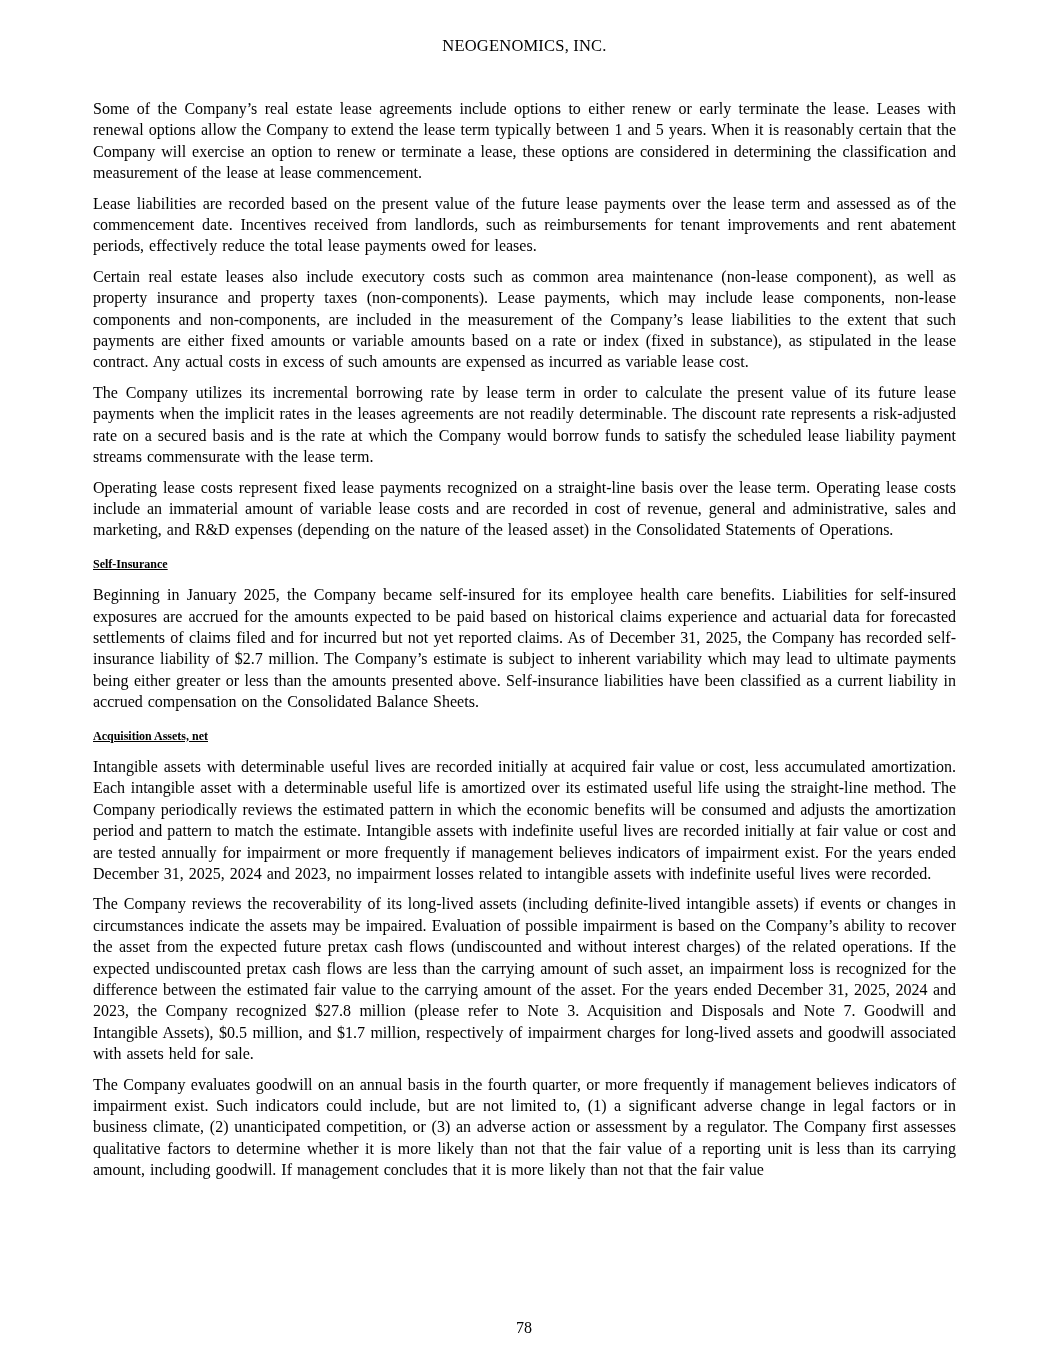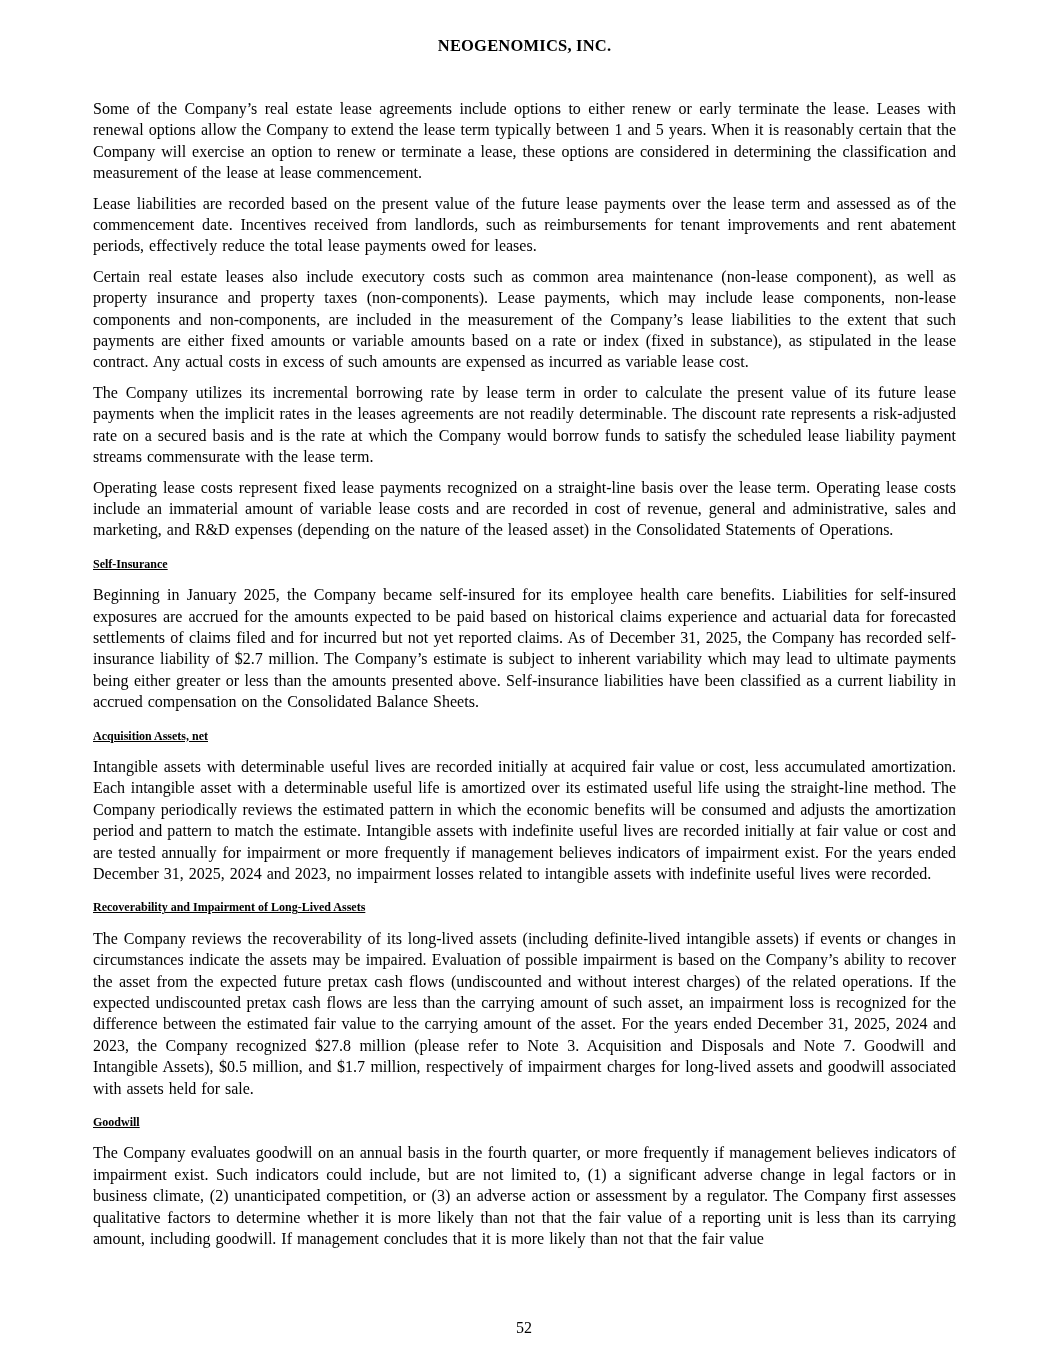--- a/index.html
+++ b/index.html
@@ -14,21 +14,21 @@
     margin: 0 auto;
     background: #ffffff;
     color: #000000;
     font-family: "Liberation Serif", "DejaVu Serif", serif;
     box-sizing: border-box;
     padding: 30px 92px 0 93px;
     overflow: hidden;
   }
   .doc-title {
     font-size: 16.5px;
-    font-weight: bold;
+    font-weight: normal;
     text-align: center;
     margin: 6px 0 16px 0;
     line-height: 20px;
     letter-spacing: 0.2px;
   }
   .doc-body {
     margin-top: 42px;
   }
   .para {
     font-size: 16px;
@@ -79,27 +79,25 @@
     <p class="para">Operating lease costs represent fixed lease payments recognized on a straight-line basis over the lease term. Operating lease costs include an immaterial amount of variable lease costs and are recorded in cost of revenue, general and administrative, sales and marketing, and R&amp;D expenses (depending on the nature of the leased asset) in the Consolidated Statements of Operations.</p>
 
     <h2 class="heading">Self-Insurance</h2>
 
     <p class="para">Beginning in January 2025, the Company became self-insured for its employee health care benefits. Liabilities for self-insured exposures are accrued for the amounts expected to be paid based on historical claims experience and actuarial data for forecasted settlements of claims filed and for incurred but not yet reported claims. As of December 31, 2025, the Company has recorded self-insurance liability of $2.7 million. The Company’s estimate is subject to inherent variability which may lead to ultimate payments being either greater or less than the amounts presented above. Self-insurance liabilities have been classified as a current liability in accrued compensation on the Consolidated Balance Sheets.</p>
 
     <h2 class="heading">Acquisition Assets, net</h2>
 
     <p class="para">Intangible assets with determinable useful lives are recorded initially at acquired fair value or cost, less accumulated amortization. Each intangible asset with a determinable useful life is amortized over its estimated useful life using the straight-line method. The Company periodically reviews the estimated pattern in which the economic benefits will be consumed and adjusts the amortization period and pattern to match the estimate. Intangible assets with indefinite useful lives are recorded initially at fair value or cost and are tested annually for impairment or more frequently if management believes indicators of impairment exist. For the years ended December 31, 2025, 2024 and 2023, no impairment losses related to intangible assets with indefinite useful lives were recorded.</p>
 
-    <h2 class="heading">Recoverability and Impairment of Long-Lived Assets</h2>
 
     <p class="para">The Company reviews the recoverability of its long-lived assets (including definite-lived intangible assets) if events or changes in circumstances indicate the assets may be impaired. Evaluation of possible impairment is based on the Company’s ability to recover the asset from the expected future pretax cash flows (undiscounted and without interest charges) of the related operations. If the expected undiscounted pretax cash flows are less than the carrying amount of such asset, an impairment loss is recognized for the difference between the estimated fair value to the carrying amount of the asset. For the years ended December 31, 2025, 2024 and 2023, the Company recognized $27.8 million (please refer to Note 3. Acquisition and Disposals and Note 7. Goodwill and Intangible Assets), $0.5 million, and $1.7 million, respectively of impairment charges for long-lived assets and goodwill associated with assets held for sale.</p>
 
-    <h2 class="heading">Goodwill</h2>
 
     <p class="para">The Company evaluates goodwill on an annual basis in the fourth quarter, or more frequently if management believes indicators of impairment exist. Such indicators could include, but are not limited to, (1) a significant adverse change in legal factors or in business climate, (2) unanticipated competition, or (3) an adverse action or assessment by a regulator. The Company first assesses qualitative factors to determine whether it is more likely than not that the fair value of a reporting unit is less than its carrying amount, including goodwill. If management concludes that it is more likely than not that the fair value</p>
 
   </main>
 
   <footer>
-    <div class="page-number">52</div>
+    <div class="page-number">78</div>
   </footer>
 
 </div>
 
 </body></html>

